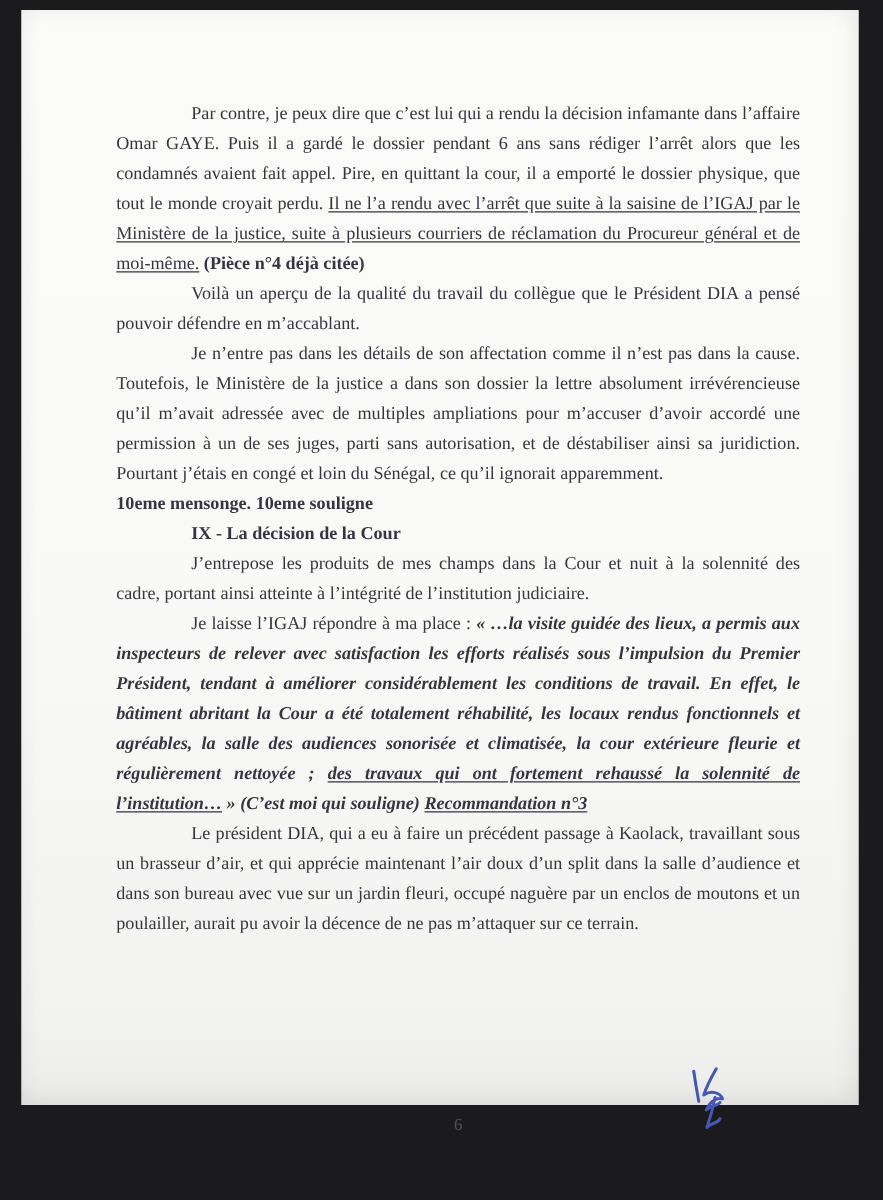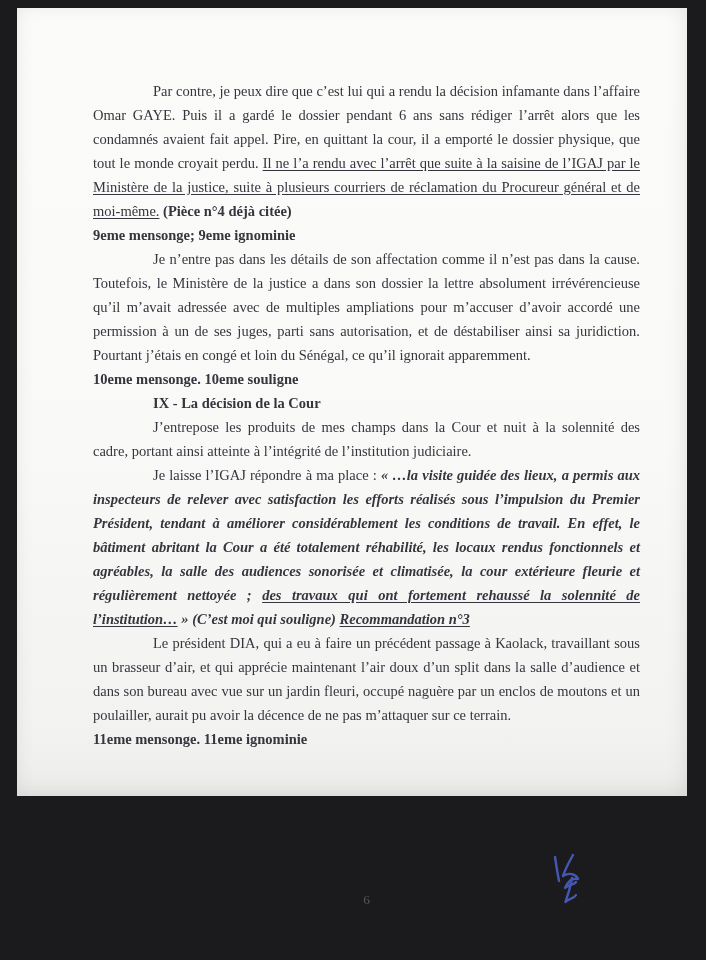--- a/index.html
+++ b/index.html
@@ -15,21 +15,21 @@
     background: #1b1b1d;
     overflow: hidden;
     font-family: "Liberation Serif", serif;
   }
   
   .paper {
     position: absolute;
     left: 17px;
     top: 8px;
     width: 670px;
-    height: 788px;
+    height: 876px;
     background: linear-gradient(180deg, #fbfbf9 0%, #f9f9f7 55%, #f2f2f0 92%, #ececea 100%);
     box-shadow: inset -8px 0 16px rgba(0,0,0,0.035),
                 inset 0 -10px 18px rgba(0,0,0,0.04),
                 inset 6px 4px 18px rgba(0,0,0,0.025);
   }
   .doc-body {
     position: absolute;
     left: 76px;
     top: 71px;
     width: 547px;
@@ -73,28 +73,27 @@
   }
 </style>
 </head>
 <body>
 
 <div class="stage">
   <div class="paper">
 
     <div class="doc-body" id="doc-body">
         <p class="block indent"><span>Par contre, je peux dire que c’est lui qui a rendu la décision infamante dans l’affaire Omar GAYE. Puis il a gardé le dossier pendant 6 ans sans rédiger l’arrêt alors que les condamnés avaient fait appel. Pire, en quittant la cour, il a emporté le dossier physique, que tout le monde croyait perdu. </span><span class="seg-u">Il ne l’a rendu avec l’arrêt que suite à la saisine de l’IGAJ par le Ministère de la justice, suite à plusieurs courriers de réclamation du Procureur général et de moi-même.</span><span> </span><span class="seg-b">(Pièce n°4 déjà citée)</span></p>
-        <p class="block"><span class="seg-b">9eme mensonge; 9eme ignominie</span></p>
+        <p class="block indent"><span>Voilà un aperçu de la qualité du travail du collègue que le Président DIA a pensé pouvoir défendre en m’accablant.</span></p>
         <p class="block indent"><span>Je n’entre pas dans les détails de son affectation comme il n’est pas dans la cause. Toutefois, le Ministère de la justice a dans son dossier la lettre absolument irrévérencieuse qu’il m’avait adressée avec de multiples ampliations pour m’accuser d’avoir accordé une permission à un de ses juges, parti sans autorisation, et de déstabiliser ainsi sa juridiction. Pourtant j’étais en congé et loin du Sénégal, ce qu’il ignorait apparemment.</span></p>
         <p class="block"><span class="seg-b">10eme mensonge. 10eme souligne</span></p>
         <p class="block indent"><span class="seg-b">IX - La décision de la Cour</span></p>
         <p class="block indent"><span>J’entrepose les produits de mes champs dans la Cour et nuit à la solennité des cadre, portant ainsi atteinte à l’intégrité de l’institution judiciaire.</span></p>
         <p class="block indent"><span>Je laisse l’IGAJ répondre à ma place : </span><span class="seg-bi">« …la visite guidée des lieux, a permis aux inspecteurs de relever avec satisfaction les efforts réalisés sous l’impulsion du Premier Président, tendant à améliorer considérablement les conditions de travail. En effet, le bâtiment abritant la Cour a été totalement réhabilité, les locaux rendus fonctionnels et agréables, la salle des audiences sonorisée et climatisée, la cour extérieure fleurie et régulièrement nettoyée ; </span><span class="seg-bi seg-u">des travaux qui ont fortement rehaussé la solennité de l’institution…</span><span class="seg-bi"> » (C’est moi qui souligne) </span><span class="seg-bi seg-u">Recommandation n°3</span></p>
         <p class="block indent"><span>Le président DIA, qui a eu à faire un précédent passage à Kaolack, travaillant sous un brasseur d’air, et qui apprécie maintenant l’air doux d’un split dans la salle d’audience et dans son bureau avec vue sur un jardin fleuri, occupé naguère par un enclos de moutons et un poulailler, aurait pu avoir la décence de ne pas m’attaquer sur ce terrain.</span></p>
-        <p class="block"><span class="seg-b">11eme mensonge. 11eme ignominie</span></p>
       </div>
 
     <div class="page-number">6</div>
 
     <svg class="paraph" viewBox="0 0 62 66" aria-hidden="true">
       <path d="M14 6 C15 13 16.5 22 18 30"></path>
       <path d="M32 4 C28 11 24 19 22 25 C28 21 35 23 37 28 C32 27 27 30 24 37 C28 33 33 34 35 31"></path>
       <path d="M31 27 C29.5 35 27 44 24.5 51 C28 47 33 48 35 44"></path>
     </svg>
 

